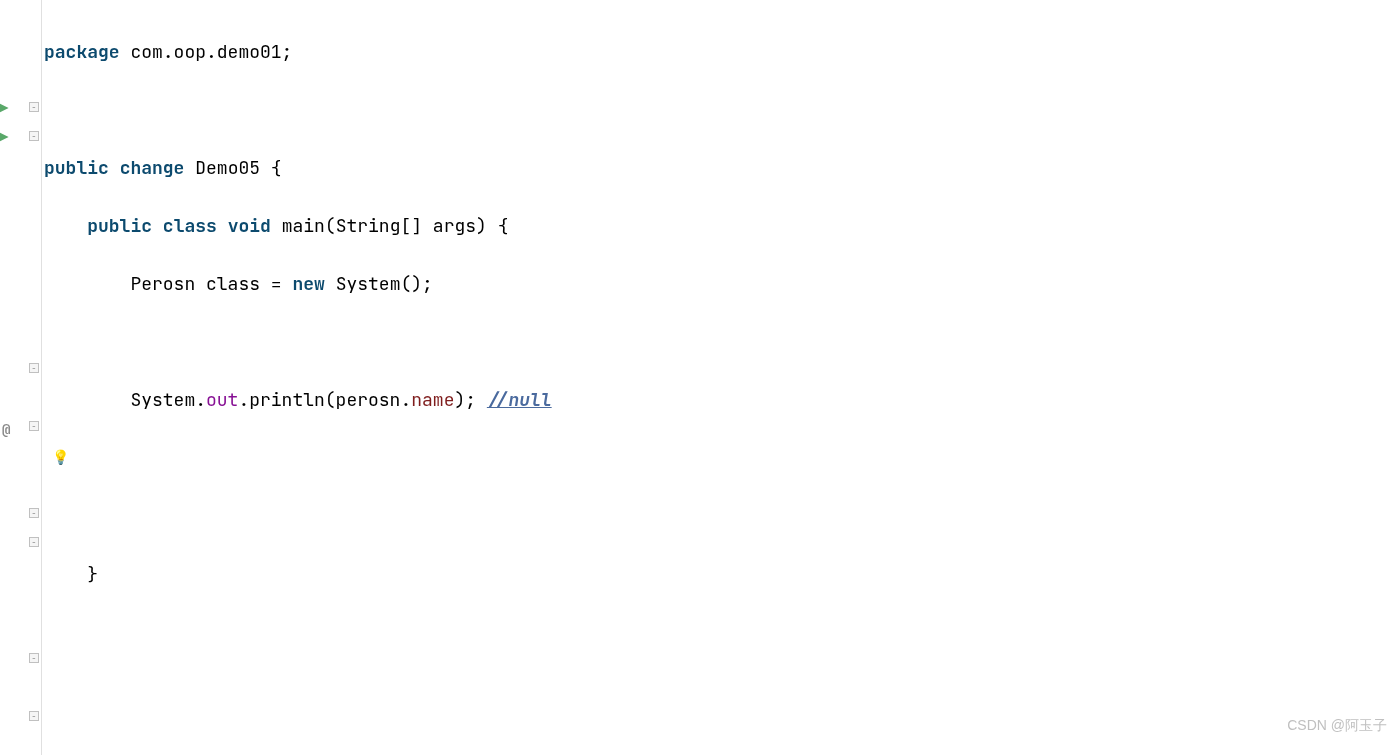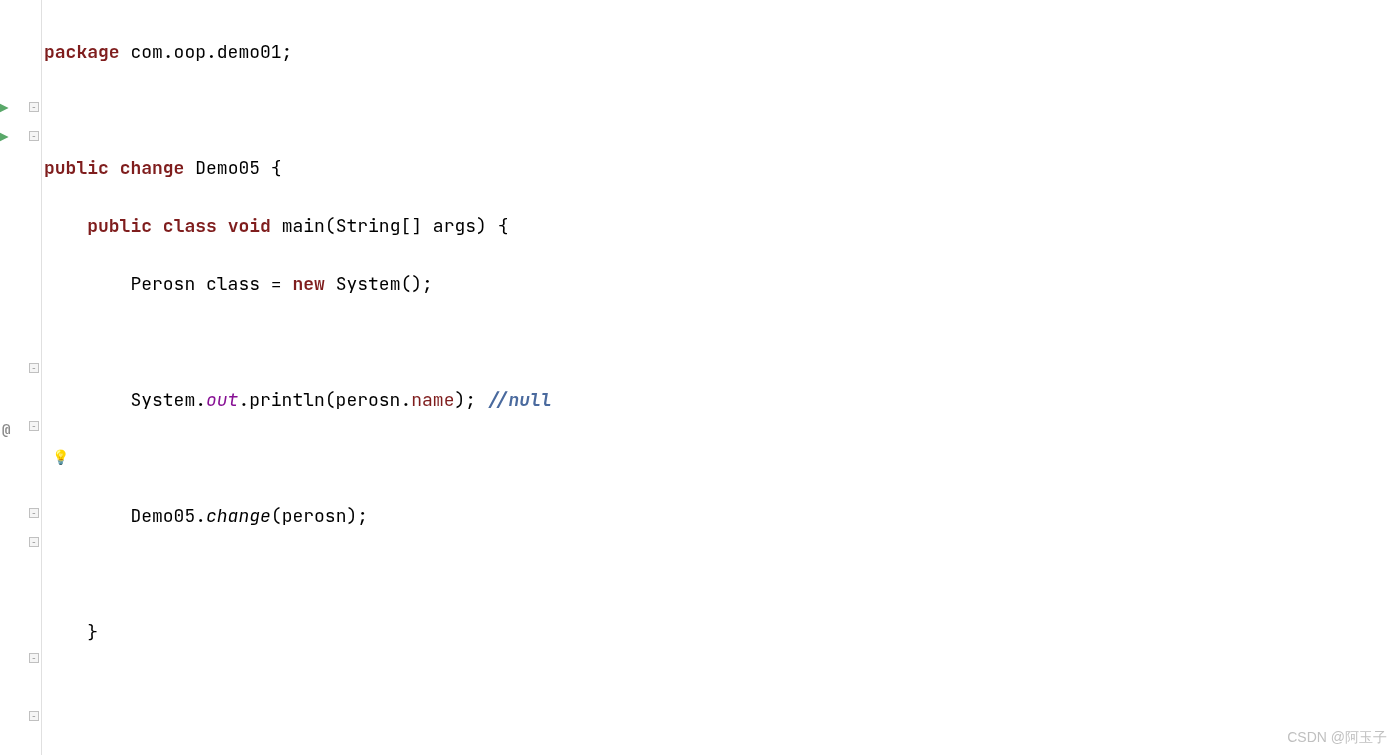--- a/index.html
+++ b/index.html
@@ -57,29 +57,29 @@
       padding: 8px 0;
       line-height: 29px;
       white-space: pre;
       font-family: "JetBrains Mono", "Consolas", "Monaco", monospace;
       position: relative;
     }
     .line {
       height: 29px;
       padding-left: 2px;
     }
-    .kw { color: #7f1d1d; font-weight: bold; }
+    .kw { color: #0c4a6e; font-weight: bold; }
     .static-method { color: #000000; font-style: italic; }
     .field { color: #7f1d1d; }
-    .static-field { color: #871094; font-style: italic; }
+    .static-field { color: #871094; }
     .comment-cn { color: #8c8c8c; font-style: italic; }
-    .comment-highlight { color: #4a6a9e; font-style: italic; font-weight: bold; }
+    .comment-highlight { color: #4a6a9e; font-style: italic; font-weight: bold; text-decoration: underline; }
     .watermark {
       position: absolute;
-      bottom: 8px;
+      bottom: 20px;
       right: 12px;
       color: #c0c0c0;
       font-size: 14px;
       font-family: sans-serif;
     }
   </style>
 </head>
 <body>
 
 <div class="gutter">
@@ -99,21 +99,20 @@
 
 <div class="code-area">
 <div class="line"><span class="kw">package</span><span> com.oop.demo01;</span></div>
 <div class="line"></div>
 <div class="line"><span class="kw">public</span> <span class="kw">change</span><span> Demo05 {</span></div>
 <div class="line">    <span class="kw">public</span> <span class="kw">class</span> <span class="kw">void</span><span> main(String[] args) {</span></div>
 <div class="line">        <span>Perosn </span><span>class = </span><span class="kw">new</span><span> System();</span></div>
 <div class="line"></div>
 <div class="line">        <span>System.</span><span class="static-field">out</span><span>.println(perosn.</span><span class="field">name</span><span>); </span><span class="comment-highlight">//null</span></div>
 <div class="line"></div>
-<div class="line">        <span>Demo05.</span><span class="static-method">change</span><span>(perosn);</span></div>
 <div class="line"></div>
 <div class="line"><span>    }</span></div>
 
 
 
 
 
 
 
 

